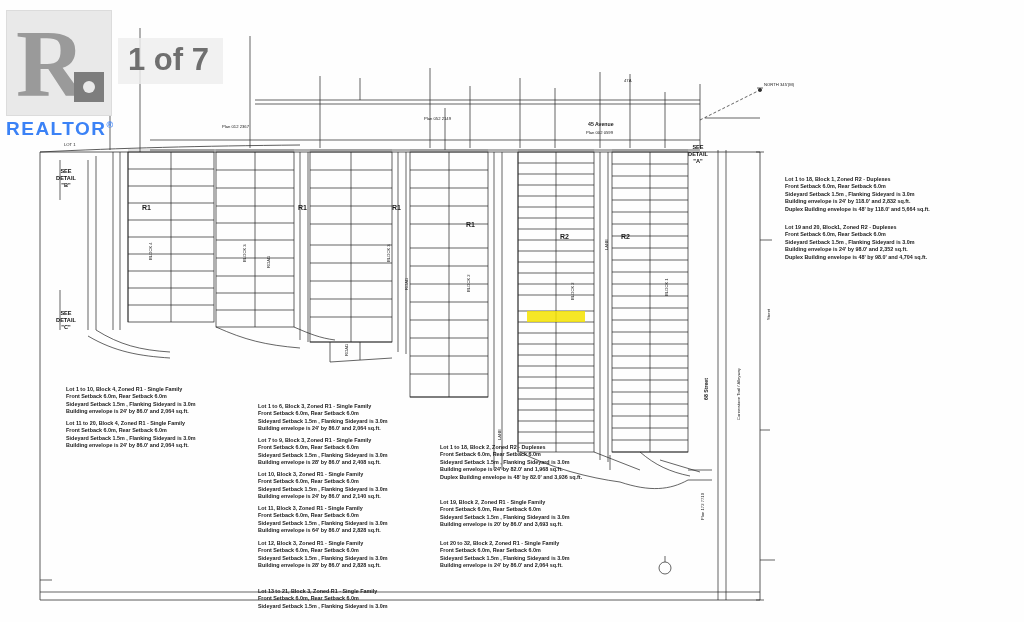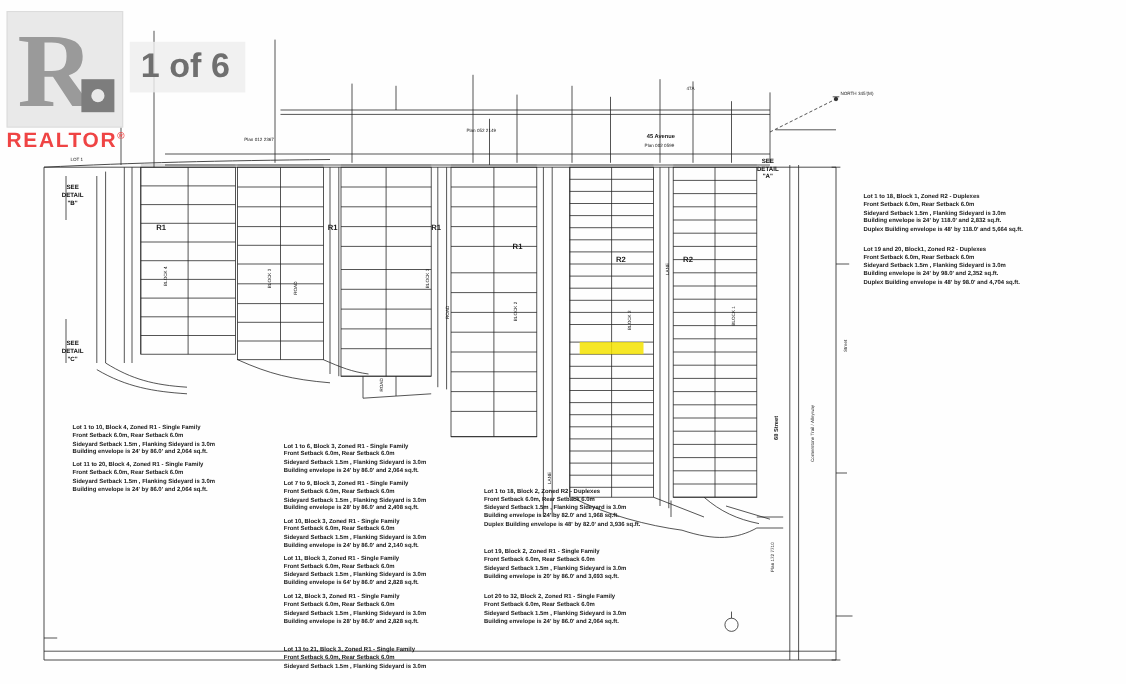--- a/index.html
+++ b/index.html
@@ -69,21 +69,21 @@
     border-radius: 50%;
   }
   #watermark .wm-word {
     position: absolute;
     left: 0px;
     top: 108px;
     font-family: "Liberation Sans", sans-serif;
     font-size: 19px;
     font-weight: bold;
     letter-spacing: 1.5px;
-    color: #ef4444;
+    color: #3b82f6;
   }
   #watermark .wm-reg {
     font-size: 9px;
     vertical-align: super;
   }
   #counter {
     position: absolute;
     left: 118px;
     top: 38px;
     font-size: 31px;
@@ -488,15 +488,15 @@
 Front Setback 6.0m, Rear Setback 6.0m
 Sideyard Setback 1.5m , Flanking Sideyard is 3.0m
 Building envelope is 24' by 86.0' and 2,064 sq.ft.</div>
 
   <div id="watermark">
     <div class="wm-box"></div>
     <div class="wm-r">R</div>
     <div class="wm-dot"></div>
     <div class="wm-word"><span>REALTOR</span><span class="wm-reg">®</span></div>
   </div>
-  <div id="counter">1 of 6</div>
+  <div id="counter">1 of 7</div>
 
 </div>
 
 </body></html>

